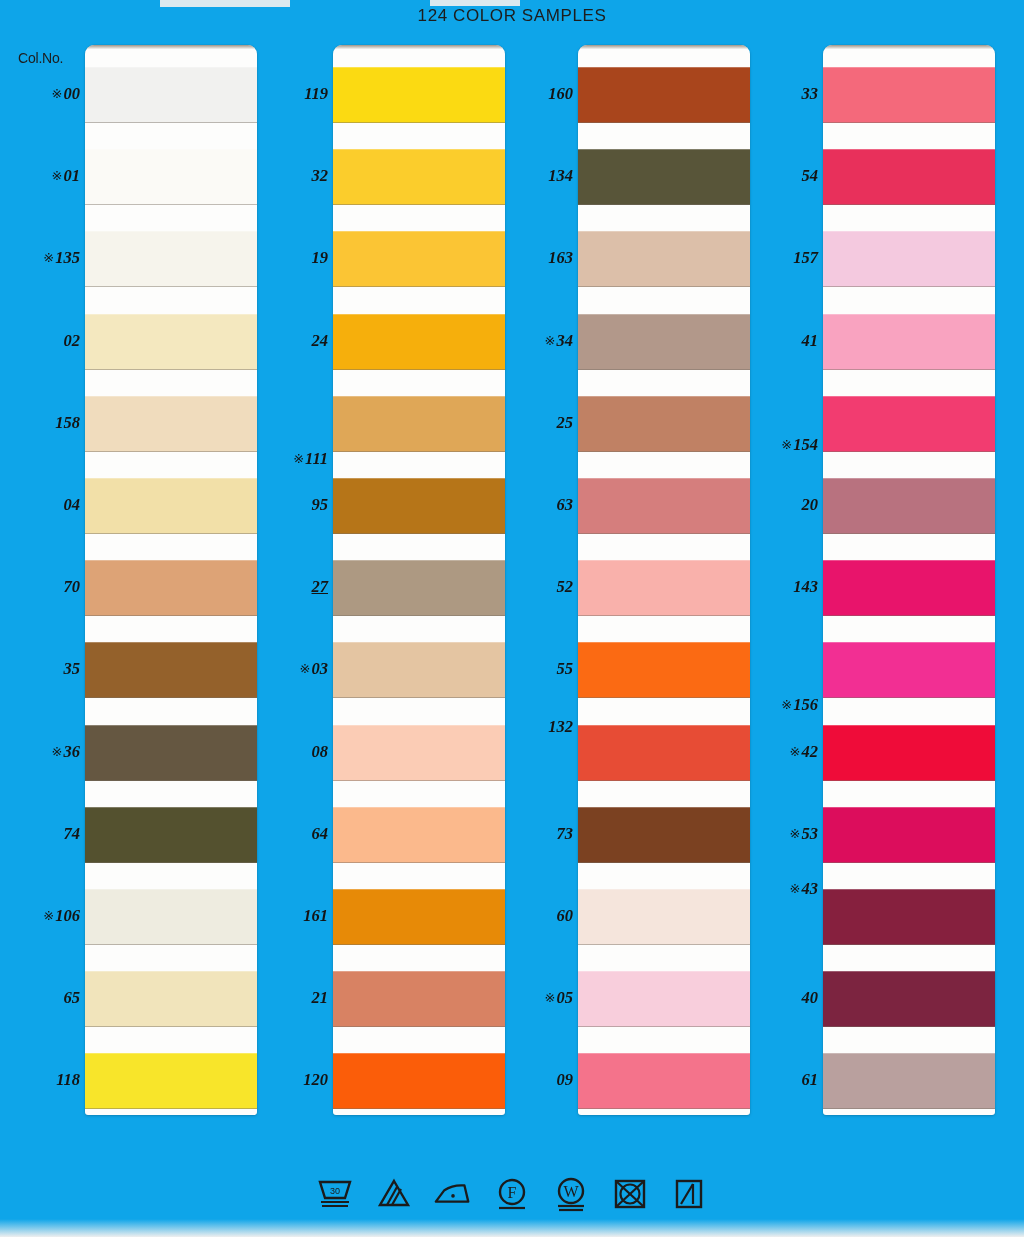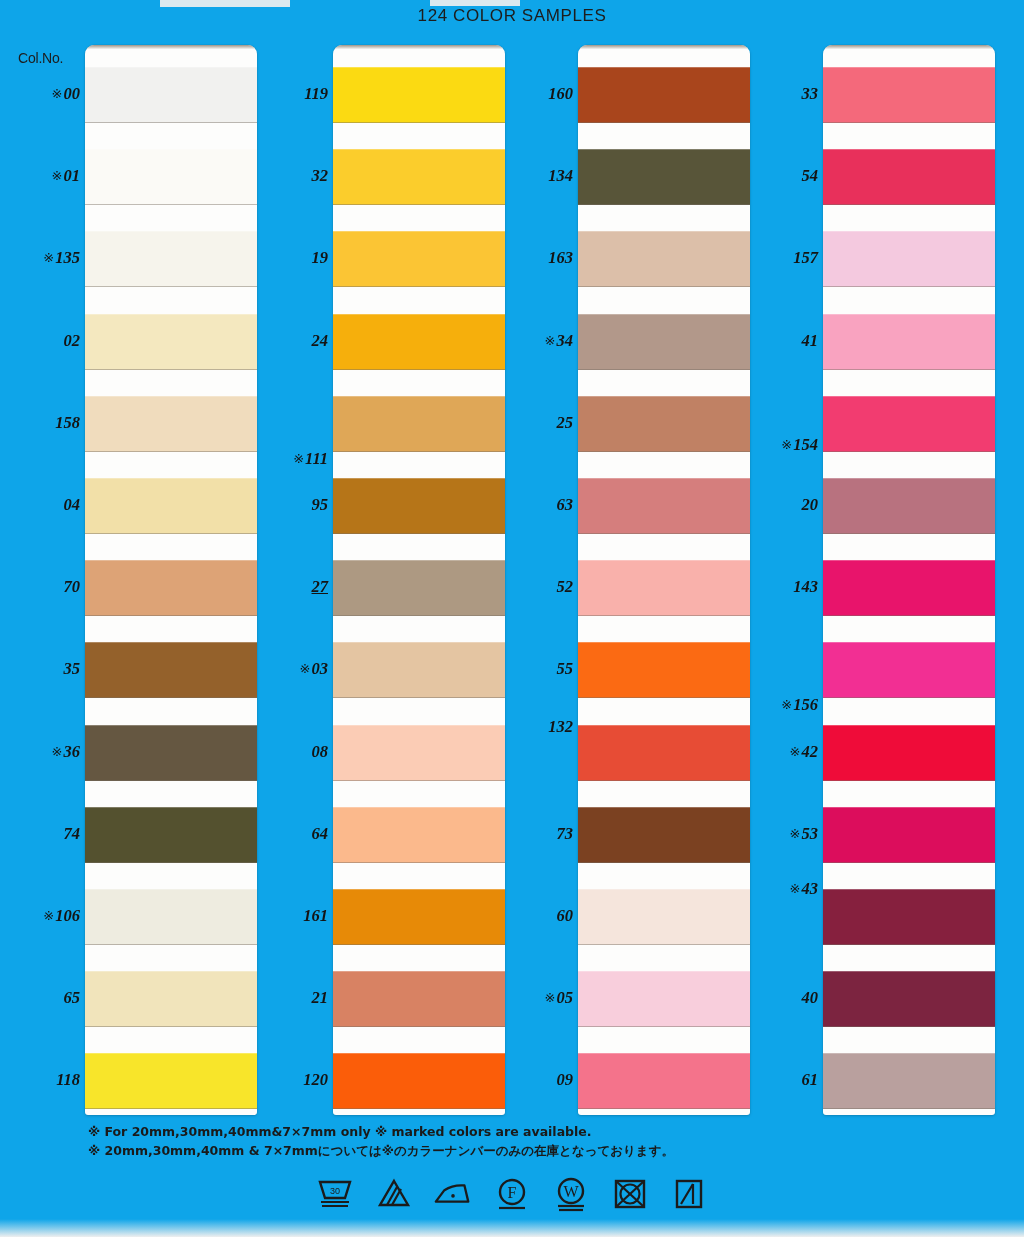--- a/index.html
+++ b/index.html
@@ -390,24 +390,20 @@
         </div>
         <div class="swatch" style="top: 926.2px; height: 56px; background: rgb(124, 36, 64);">
           <div class="tint"></div>
         </div>
         <div class="swatch" style="top: 1008.4px; height: 56px; background: rgb(185, 160, 158);">
           <div class="tint"></div>
         </div>
       </div>
   </div>
 
-  <div id="notes">
-    <span class="row">※  For 20mm,30mm,40mm&amp;7×7mm only ※ marked colors are available.</span>
-    <span class="row">※  20mm,30mm,40mm &amp; 7×7mmについては※のカラーナンバーのみの在庫となっております。</span>
-  </div>
 
   <div id="care">
     <div class="sym-wrap">
       <svg width="40" height="36" viewBox="0 0 40 36">
         <path d="M5 6 H35 L30 22 H10 Z" fill="none" stroke="#1b1b1b" stroke-width="2.4"></path>
         <text x="20" y="18" font-family="Liberation Sans, sans-serif" font-size="9" text-anchor="middle" fill="#1b1b1b">30</text>
         <line x1="6" y1="26" x2="34" y2="26" stroke="#1b1b1b" stroke-width="2"></line>
         <line x1="7" y1="30" x2="33" y2="30" stroke="#1b1b1b" stroke-width="2"></line>
       </svg>
     </div>

